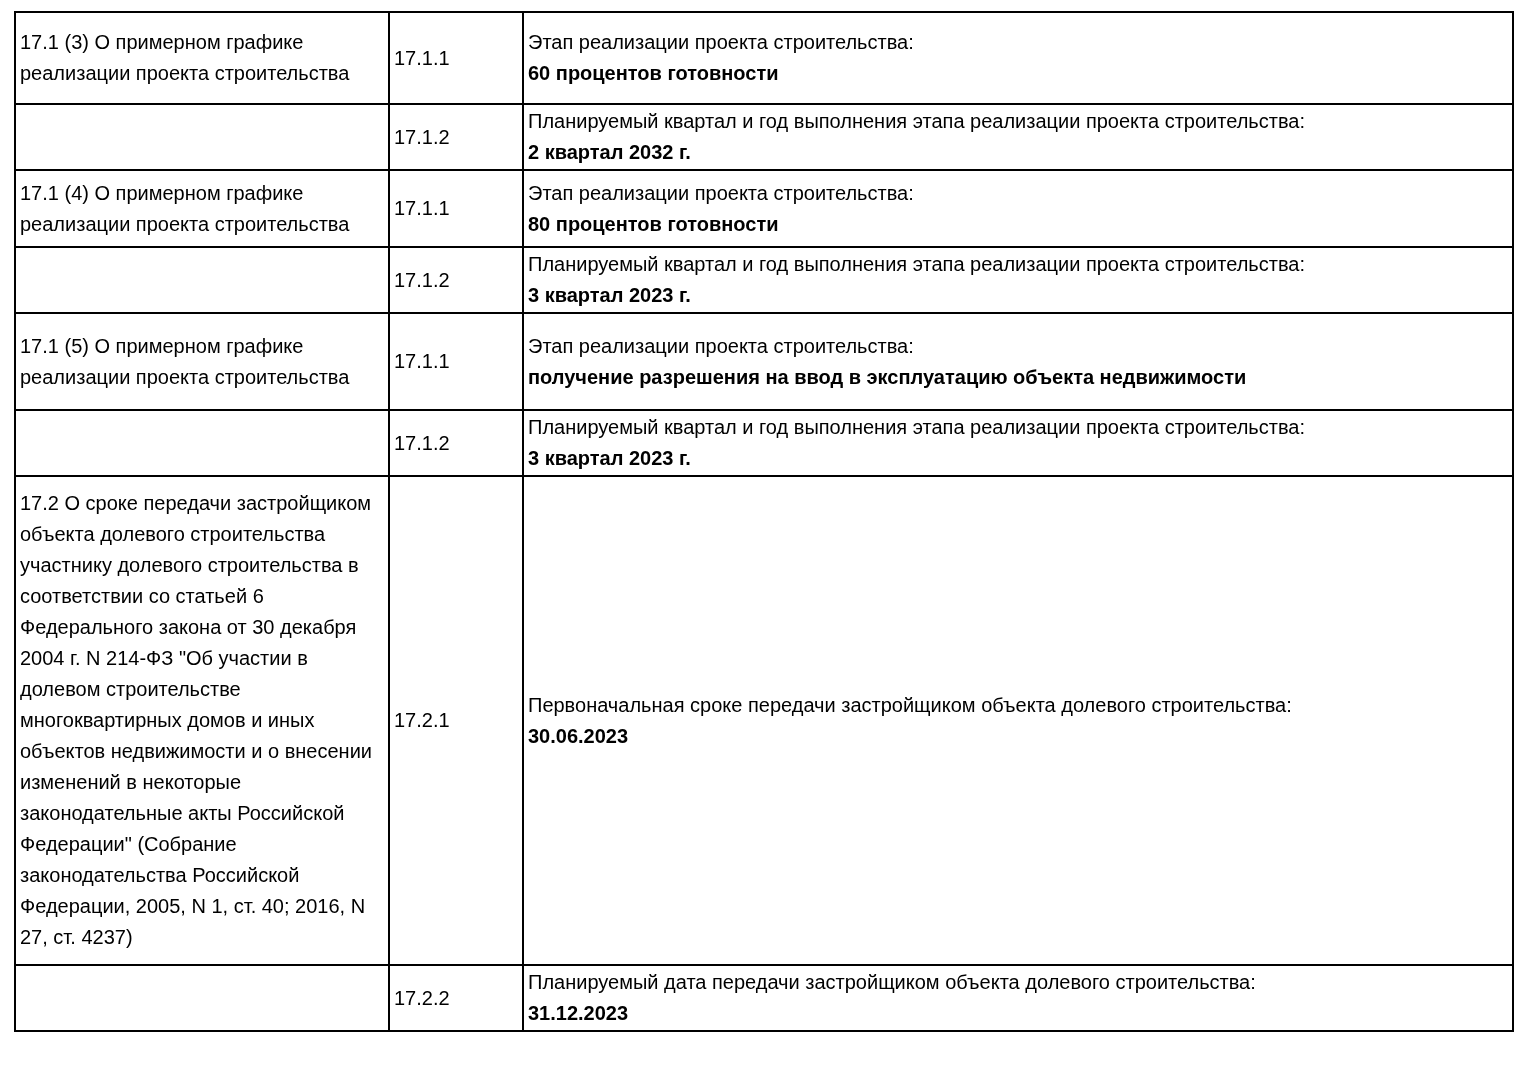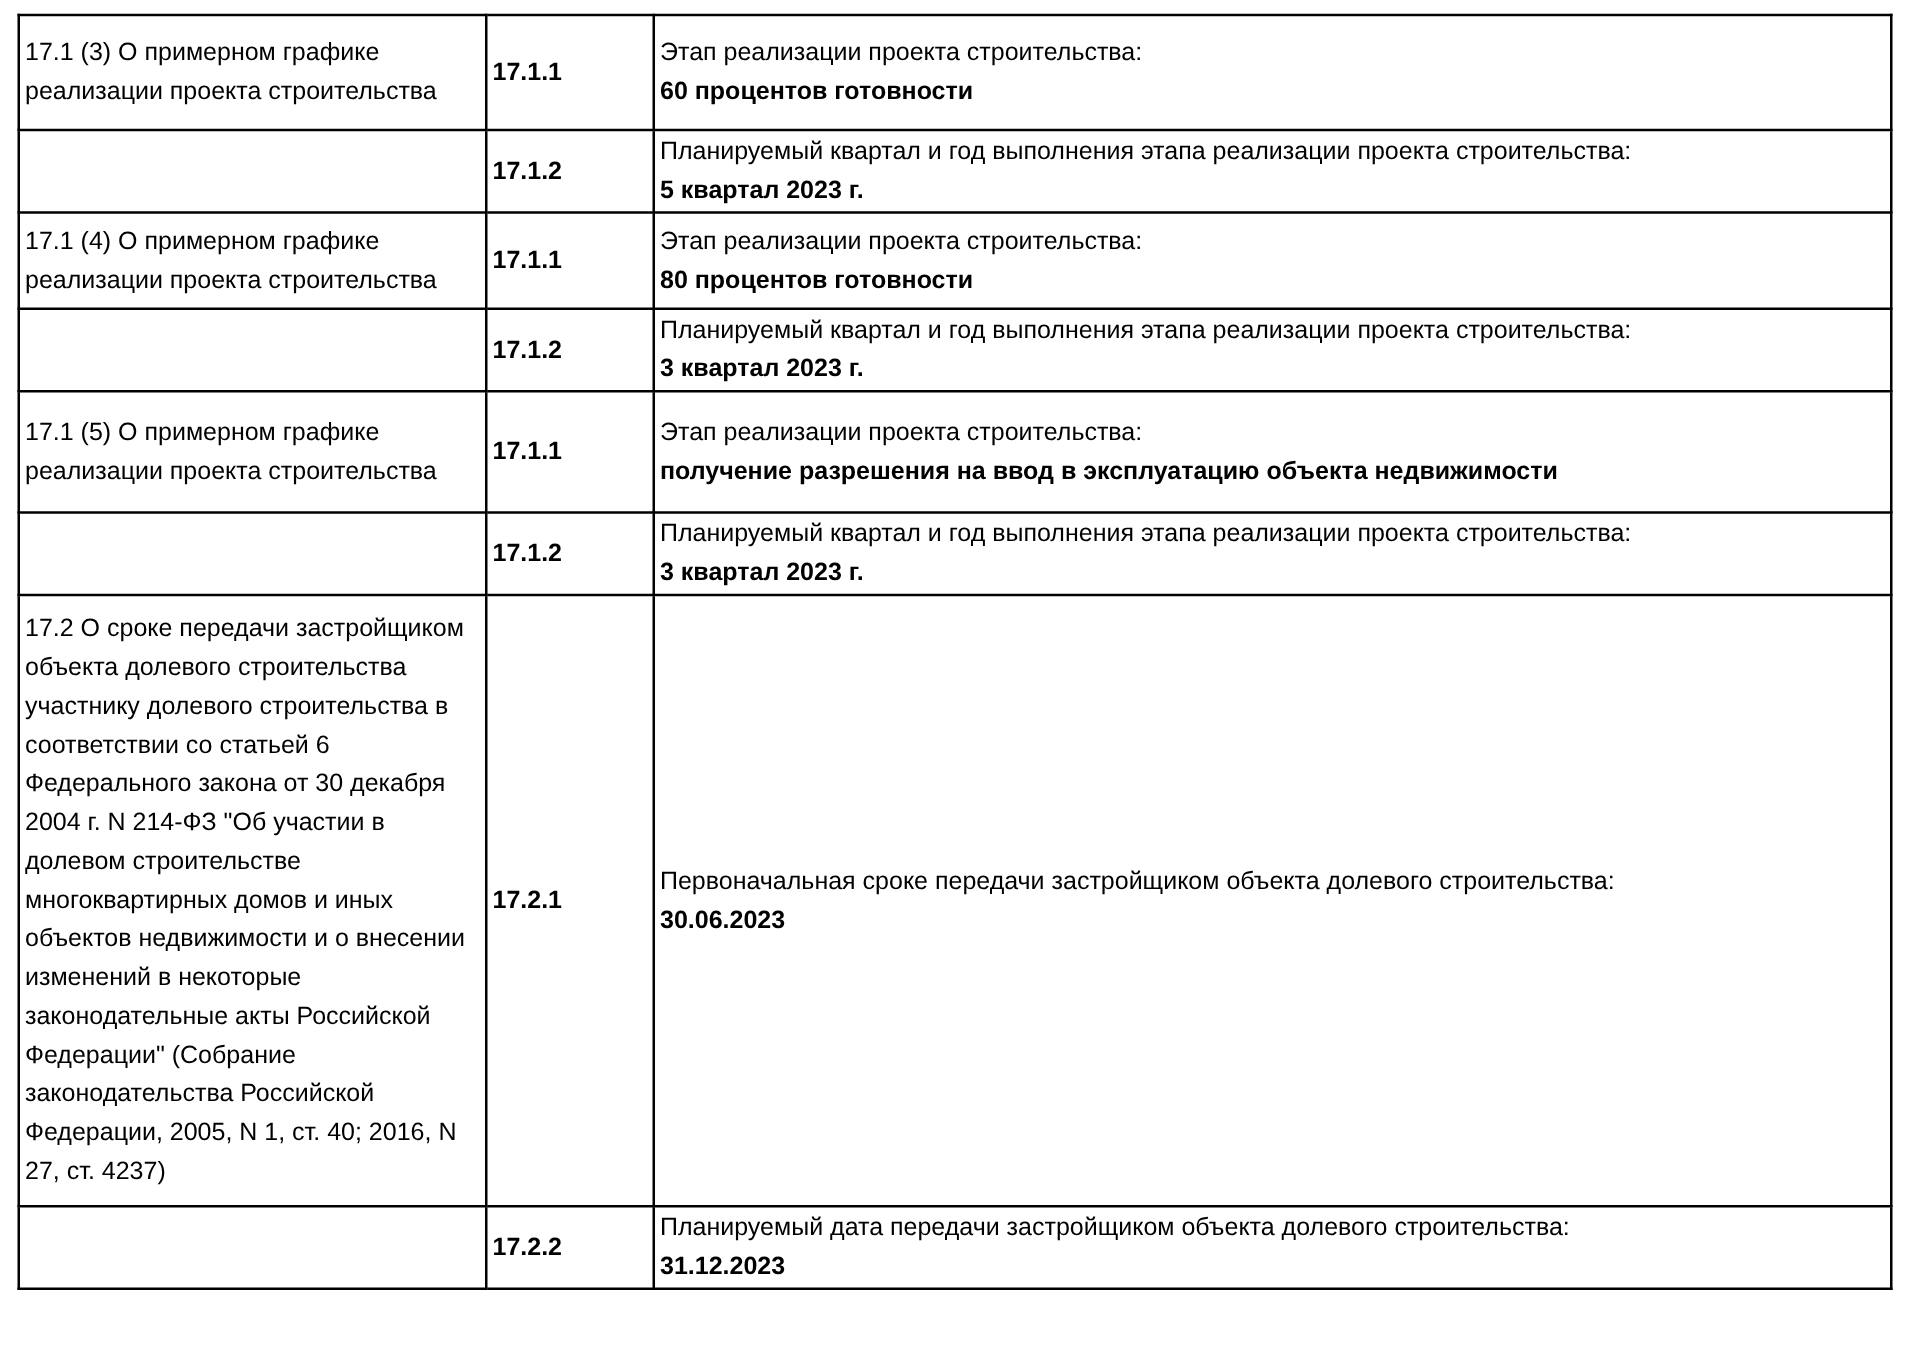--- a/index.html
+++ b/index.html
@@ -31,21 +31,20 @@
     vertical-align: middle;
     overflow: hidden;
     word-wrap: break-word;
   }
   td.section-cell {
     vertical-align: top;
     padding-top: 3px;
   }
   td.code-cell {
     vertical-align: middle;
-    font-weight: bold;
   }
   .field-value {
     font-weight: bold;
   }
   
   tr.rh-93  { height: 92px; }
   tr.rh-66a { height: 66px; }
   tr.rh-96a { height: 77px; }
   tr.rh-66b { height: 66px; }
   tr.rh-96b { height: 97px; }
@@ -71,21 +70,21 @@
         <div class="field-label">Этап реализации проекта строительства:</div>
         <div class="field-value">60 процентов готовности</div>
       </td>
     </tr>
 
     <tr class="rh-66a">
       <td class="section-cell"><span></span></td>
       <td class="code-cell"><span>17.1.2</span></td>
       <td class="content-cell">
         <div class="field-label">Планируемый квартал и год выполнения этапа реализации проекта строительства:</div>
-        <div class="field-value">5 квартал 2023 г.</div>
+        <div class="field-value">2 квартал 2032 г.</div>
       </td>
     </tr>
 
     <tr class="rh-96a">
       <td class="section-cell"><span>17.1 (4) О примерном графике реализации проекта строительства</span></td>
       <td class="code-cell"><span>17.1.1</span></td>
       <td class="content-cell">
         <div class="field-label">Этап реализации проекта строительства:</div>
         <div class="field-value">80 процентов готовности</div>
       </td>

